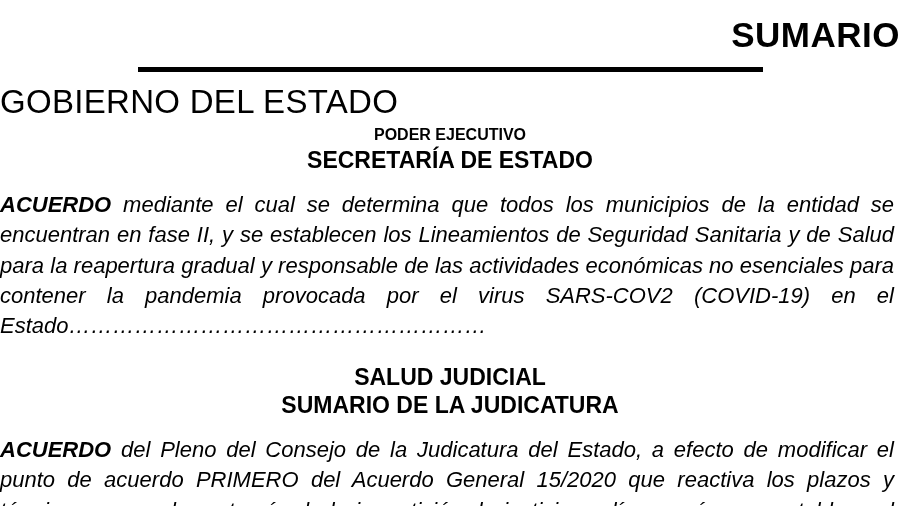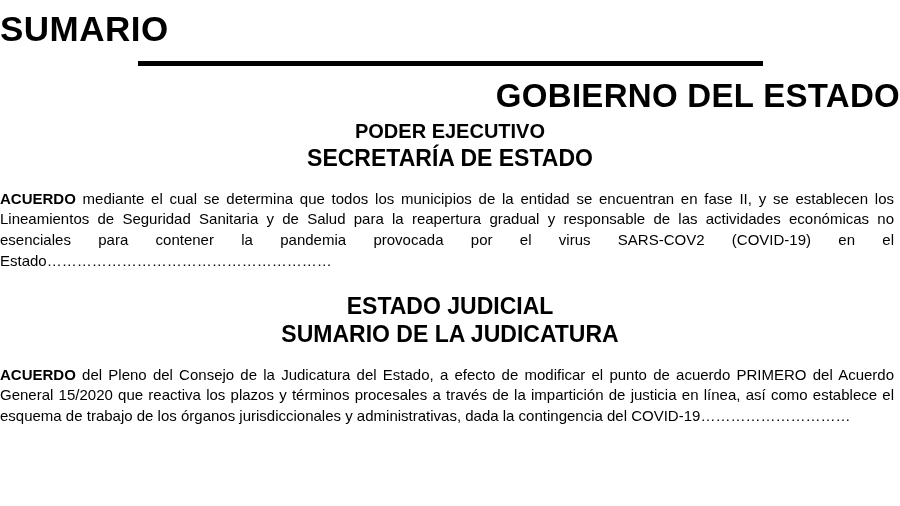--- a/index.html
+++ b/index.html
@@ -15,59 +15,60 @@
     overflow: hidden;
   }
   .page {
     width: 900px;
     height: 506px;
     position: relative;
     box-sizing: border-box;
     padding: 0;
   }
   .sumario-title {
-    text-align: left;
+    text-align: right;
     font-size: 35px;
     font-weight: bold;
     letter-spacing: 0.5px;
-    margin: 10px 0 0 0;
+    margin: 16px 0 0 0;
     line-height: 1.1;
   }
   .rule {
     height: 5px;
     background: #000000;
     margin: 12px auto 0 auto;
     width: 625px;
   }
   .gobierno-title {
-    text-align: right;
+    text-align: left;
     font-size: 33px;
-    font-weight: bold;
+    font-weight: normal;
     margin: 12px 0 0 0;
     line-height: 1.1;
     letter-spacing: 0.3px;
   }
   .subhead {
     text-align: center;
-    font-size: 20px;
+    font-size: 16px;
     font-weight: bold;
     line-height: 1.18;
     margin: 6px 0 0 0;
   }
   .subhead.sub2 {
     font-size: 23px;
     margin-top: 2px;
   }
   .entry {
     margin: 16px 0 0 0;
     padding: 0 6px 0 0;
-    font-size: 15px;
+    font-size: 22px;
     line-height: 1.38;
     text-align: justify;
     text-justify: inter-word;
+    font-style: italic;
   }
   .entry .lead {
     font-weight: bold;
   }
   .section-block {
     margin-top: 22px;
   }
   .section-block .subhead.sub2 {
     margin-top: 1px;
   }
@@ -86,18 +87,18 @@
 
   <div class="gobierno-title">GOBIERNO DEL ESTADO</div>
 
   <div class="section-one">
     <div class="subhead">PODER EJECUTIVO</div>
     <div class="subhead sub2">SECRETARÍA DE ESTADO</div>
     <p class="entry"><span class="lead">ACUERDO</span><span> mediante el cual se determina que todos los municipios de la entidad se encuentran en fase II, y se establecen los Lineamientos de Seguridad Sanitaria y de Salud para la reapertura gradual y responsable de las actividades económicas no esenciales para contener la pandemia provocada por el virus SARS-COV2 (COVID-19) en el Estado</span><span class="dots">…………………………………………………</span></p>
   </div>
 
   <div class="section-block">
-    <div class="subhead sub2">ESTADO JUDICIAL</div>
+    <div class="subhead sub2">SALUD JUDICIAL</div>
     <div class="subhead sub2">SUMARIO DE LA JUDICATURA</div>
     <p class="entry"><span class="lead">ACUERDO</span><span> del Pleno del Consejo de la Judicatura del Estado, a efecto de modificar el punto de acuerdo PRIMERO del Acuerdo General 15/2020 que reactiva los plazos y términos procesales a través de la impartición de justicia en línea, así como establece el esquema de trabajo de los órganos jurisdiccionales y administrativas, dada la contingencia del COVID-19</span><span class="dots">…………………………</span></p>
   </div>
 
 </div>
 
 </body></html>

